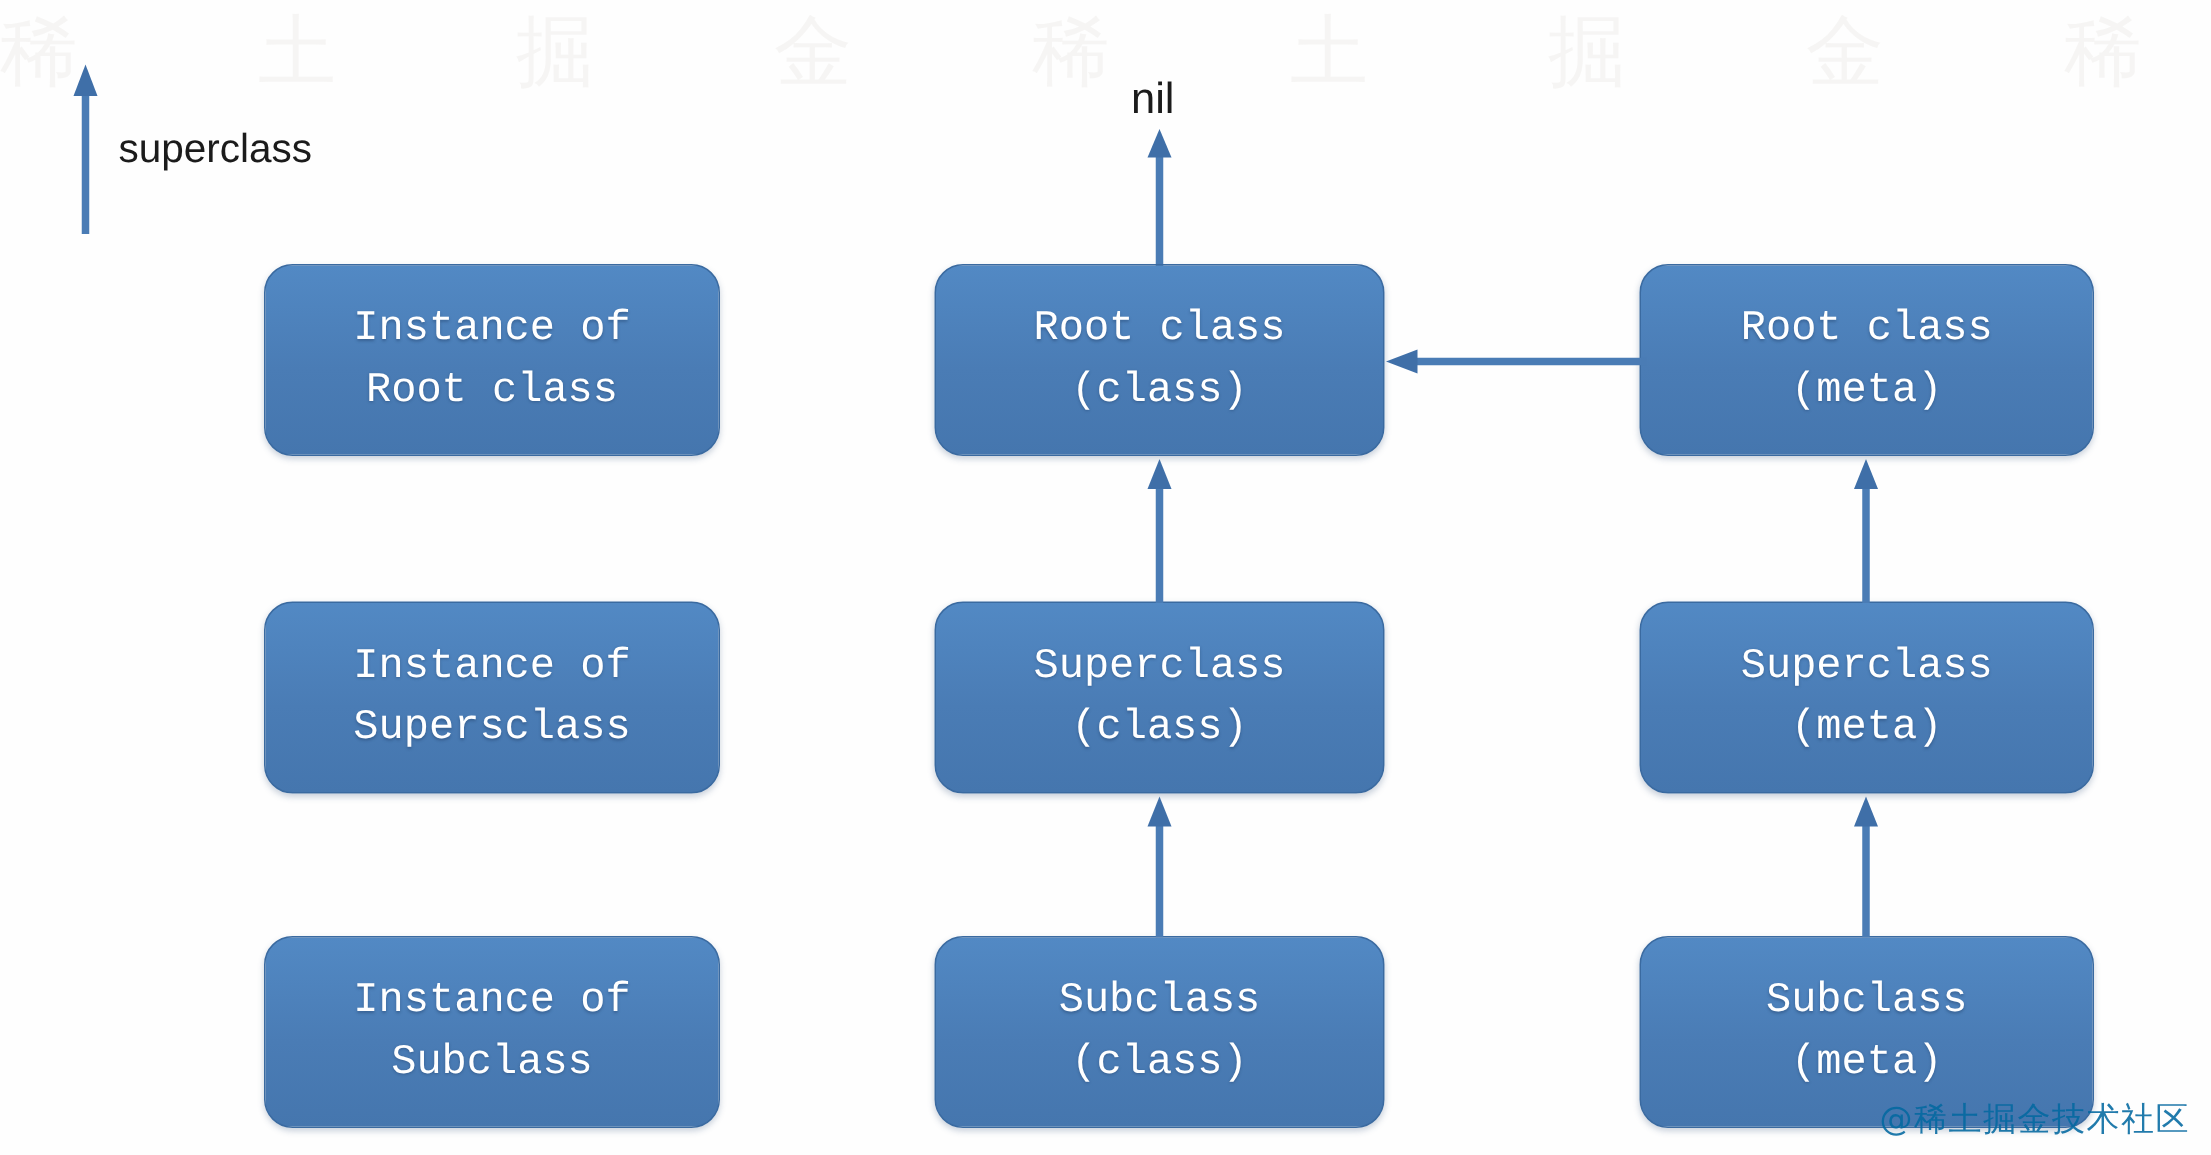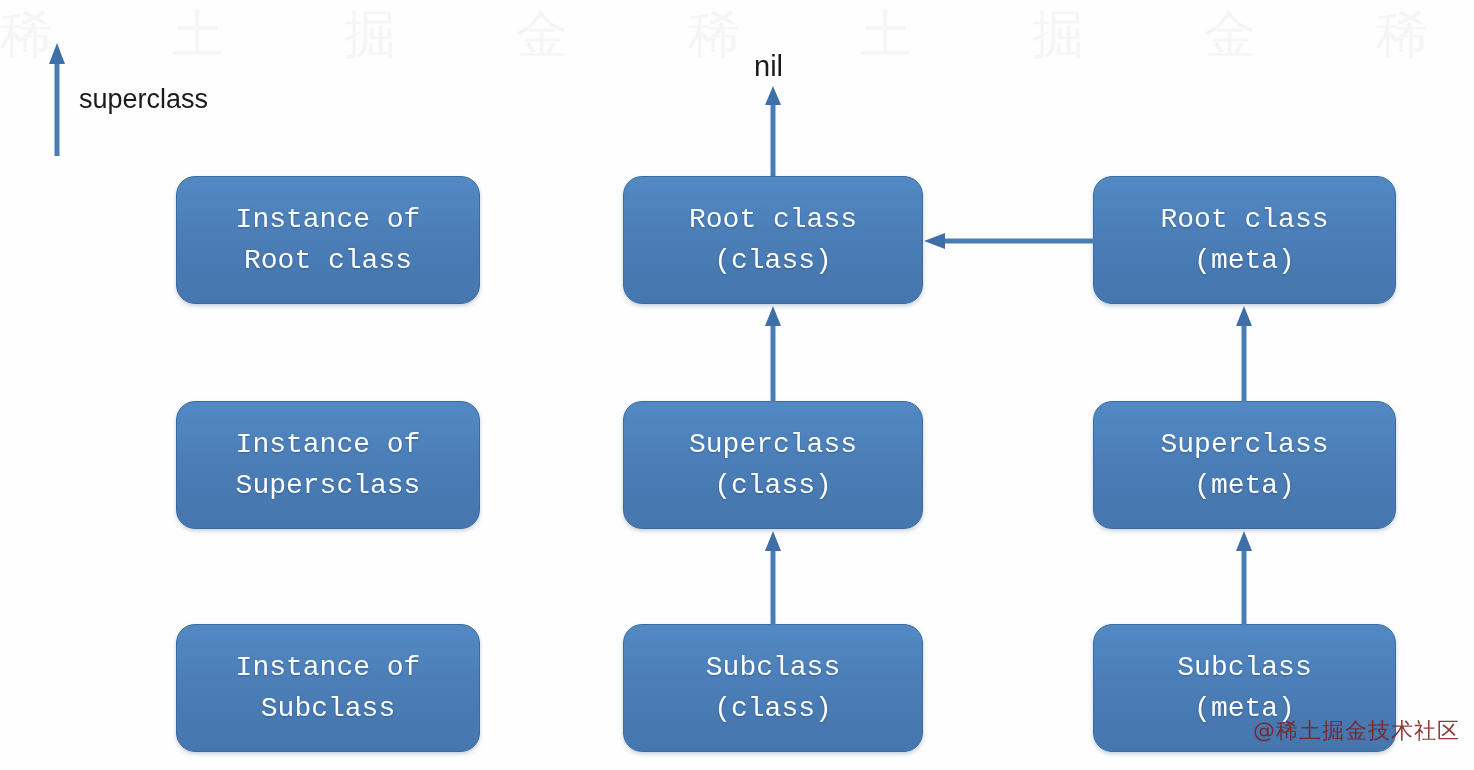--- a/index.html
+++ b/index.html
@@ -75,24 +75,24 @@
     position: absolute;
     color: #1b1b1b;
     font-size: 29px;
     white-space: nowrap;
     user-select: none;
     text-align: center;
   }
   .watermark {
     position: absolute;
     right: 14px;
-    bottom: 24px;
+    bottom: 9px;
     font-family: "DejaVu Sans", sans-serif;
     font-size: 22px;
-    color: #7f1d1d;
+    color: #0369a1;
     opacity: 0.88;
     white-space: nowrap;
     user-select: none;
     letter-spacing: 1px;
   }
 </style>
 </head>
 <body>
 
 <div id="diagram">

